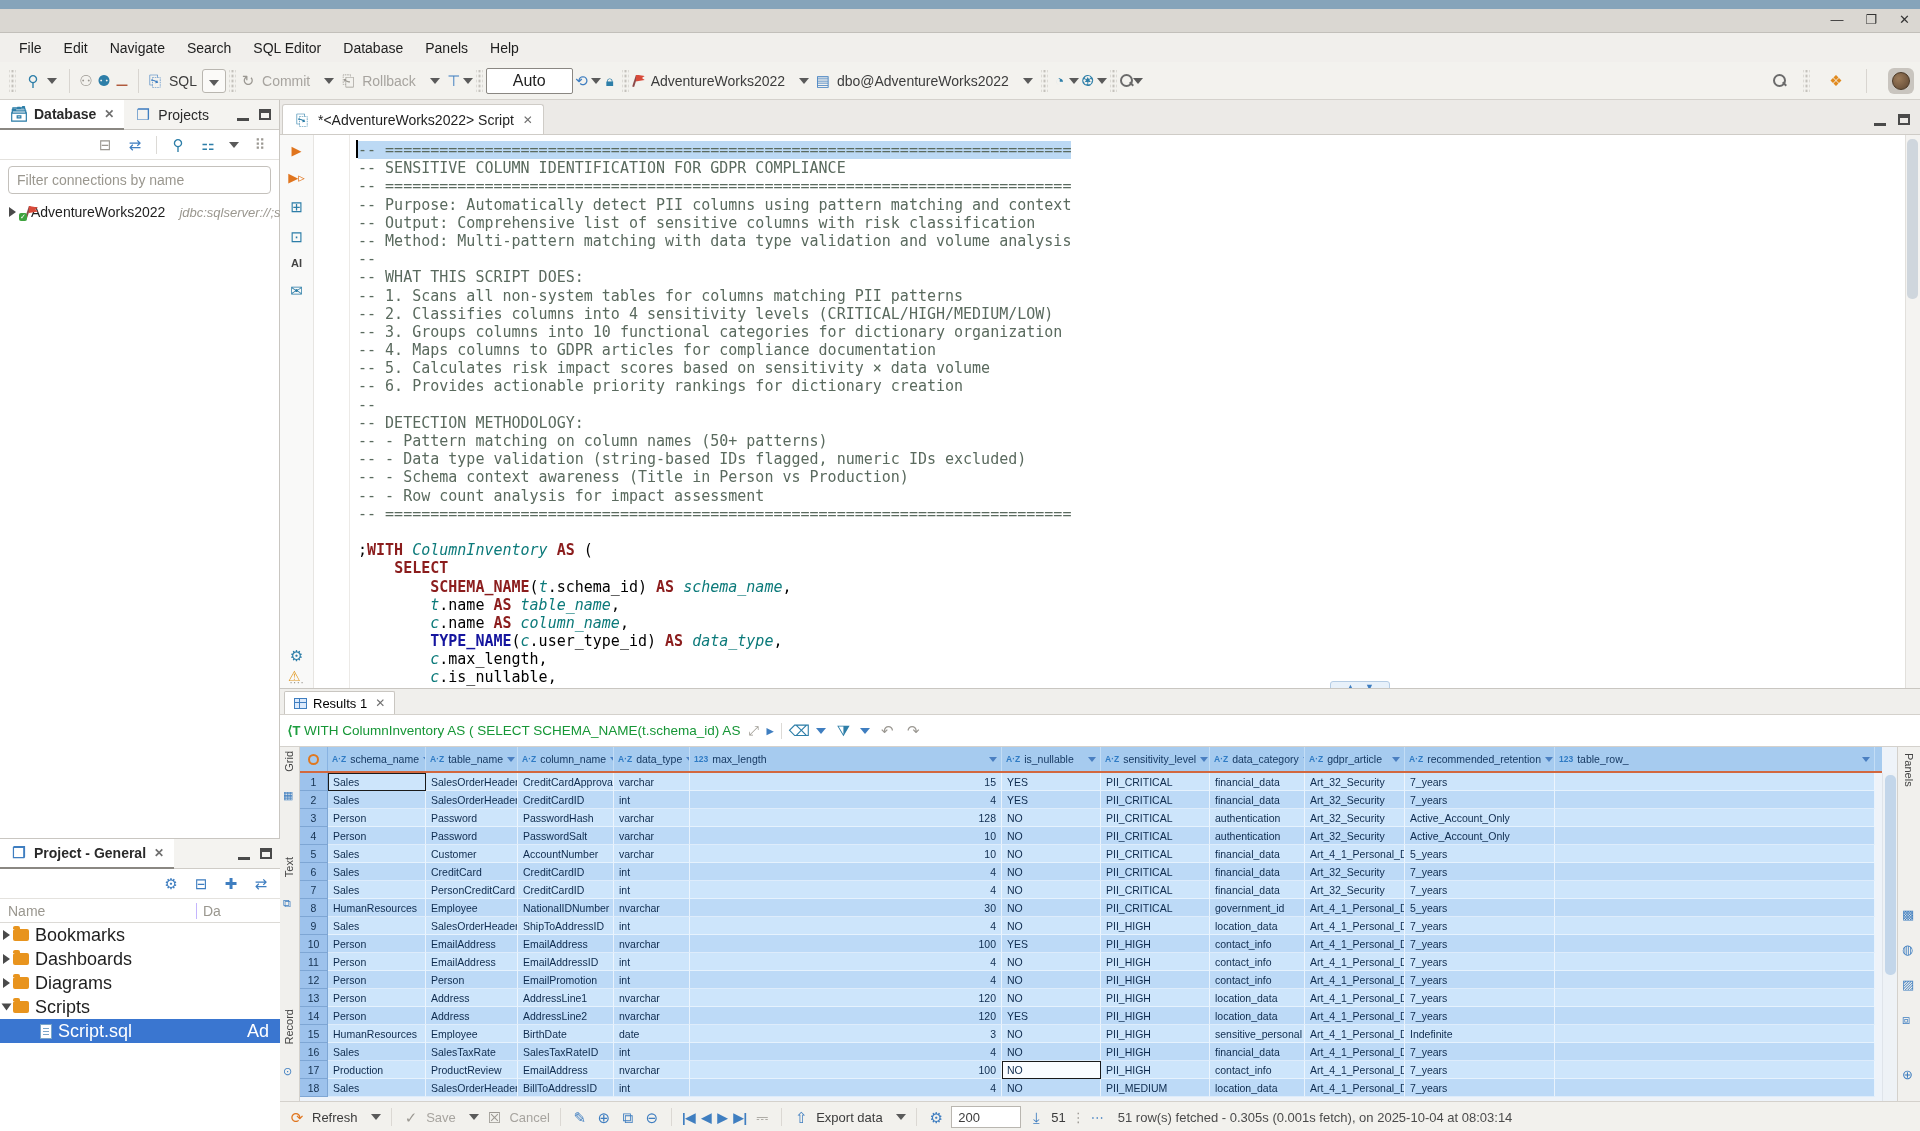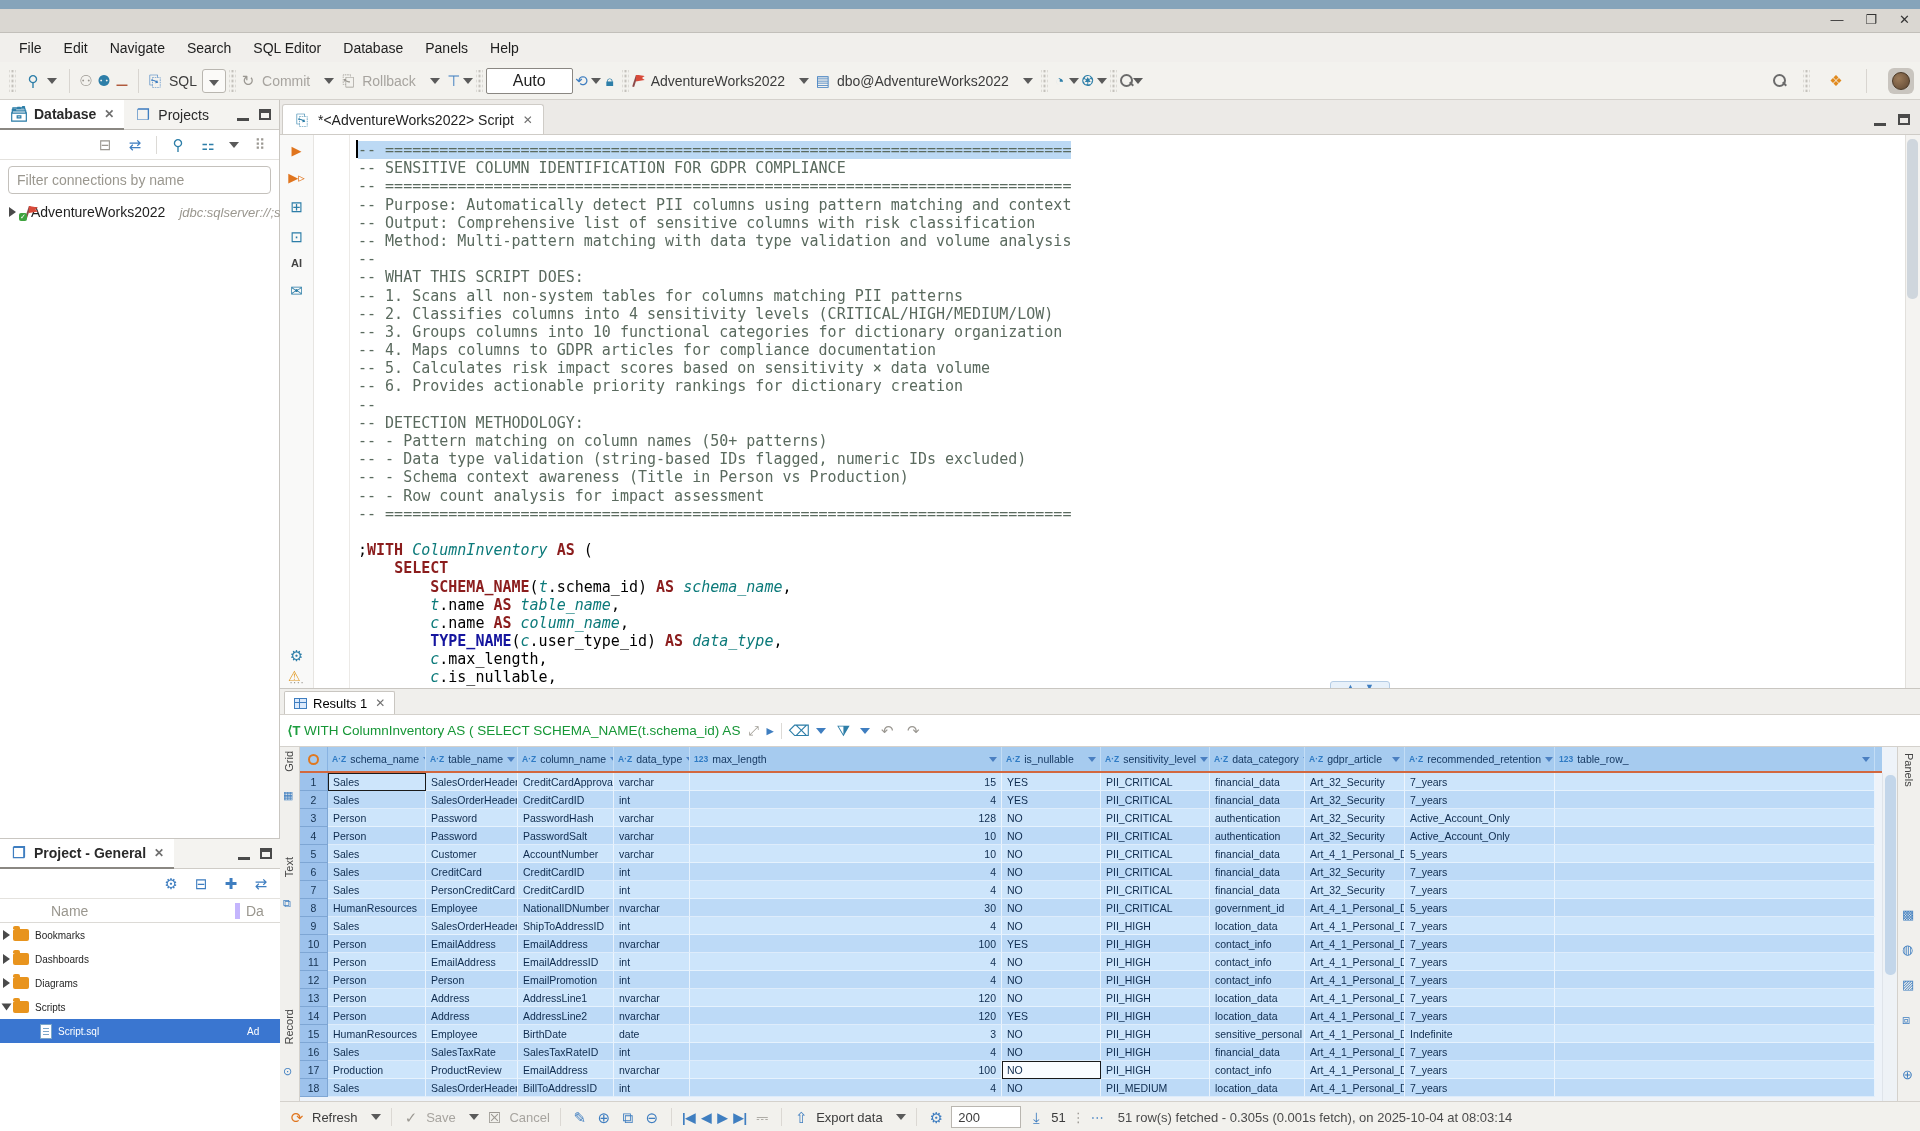--- a/index.html
+++ b/index.html
@@ -53,22 +53,22 @@
   .tw.open { transform:rotate(90deg); }
   .jdbc { color:#9a978f; font-style:italic; font-size:13px; margin-left:8px; }
   .conn-ico { position:relative; width:16px; height:14px; }
   .conn-ico .flag { transform:scale(1.0); }
   .conn-ico .chk { position:absolute; right:-2px; bottom:-2px; width:8px; height:8px; background:#3fa33f; border-radius:2px; color:#fff; font-size:7px; line-height:8px; text-align:center; }
   .folder { position:relative; width:16px; height:12px; background:#e8941e; border-radius:2px; flex:none; }
   .folder::before { content:""; position:absolute; left:0; top:-3px; width:7px; height:3px; background:#e8941e; border-radius:2px 2px 0 0; }
   .sqlfile { width:12px; height:15px; border:1px solid #7ba6c9; background:#fff; position:relative; flex:none; }
   .sqlfile::after { content:""; position:absolute; left:2px; top:3px; width:6px; height:1.5px; background:#7ba6c9; box-shadow:0 3px 0 #7ba6c9, 0 6px 0 #7ba6c9; }
   #proj-colhead { height:24px; border-bottom:1px solid #dcdad6; display:flex; align-items:center; font-size:14px; color:#9a978f; }
-  #proj-colhead .c1 { padding-left:8px; width:197px; border-right:5px solid #c4b5fd;margin-left:43px; }
-  .proj-row { height:24px; display:flex; align-items:center; font-size:10px; color:#1e1e1e; }
+  #proj-colhead .c1 { padding-left:8px; width:197px; border-right:1px solid #c4b5fd; }
+  .proj-row { height:24px; display:flex; align-items:center; font-size:18px; color:#1e1e1e; }
   .proj-row.selected { background:#3a76d0; color:#fff; }
   .proj-row .meta { margin-left:auto; padding-right:4px; width:33px; flex:none; overflow:hidden; }
 
   
   #editor-tabbar { left:280px; top:100px; width:1640px; height:35px; background:#eceae7; border-bottom:1px solid #cfccc7; display:flex; align-items:flex-end; }
   #editor-tab { display:flex; align-items:center; gap:7px; background:#fff; border:1px solid #cfccc7; border-bottom:none; height:30px; padding:0 10px; font-size:14px; color:#1e1e1e; margin-left:2px; border-radius:3px 3px 0 0; }
   #editor-minmax { margin-left:auto; display:flex; gap:12px; padding:0 10px 8px 0; }
 
   
   #editor { left:280px; top:135px; width:1640px; height:553px; background:#fff; overflow:hidden; }

